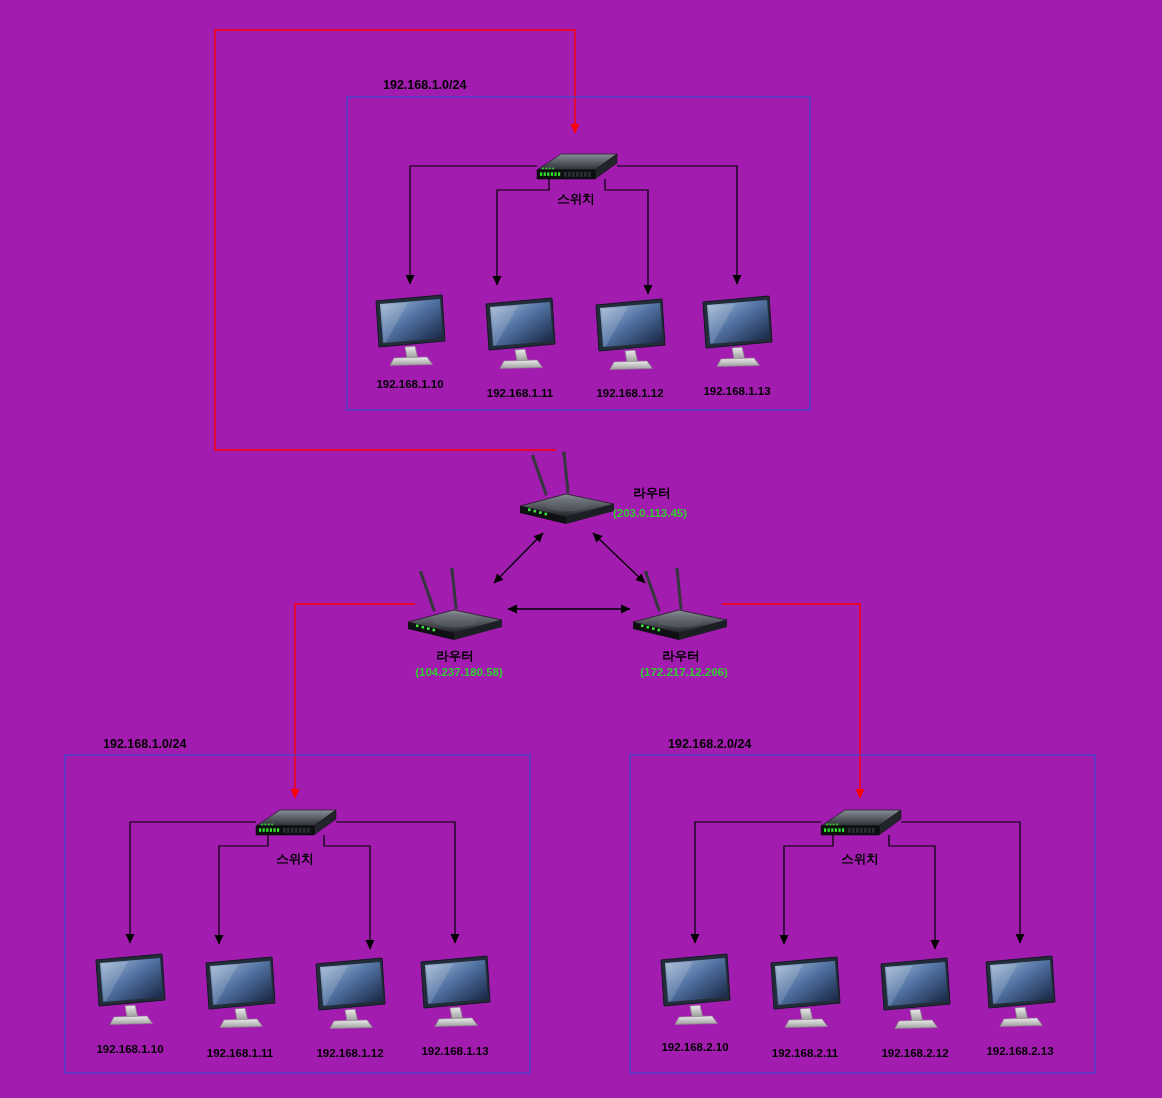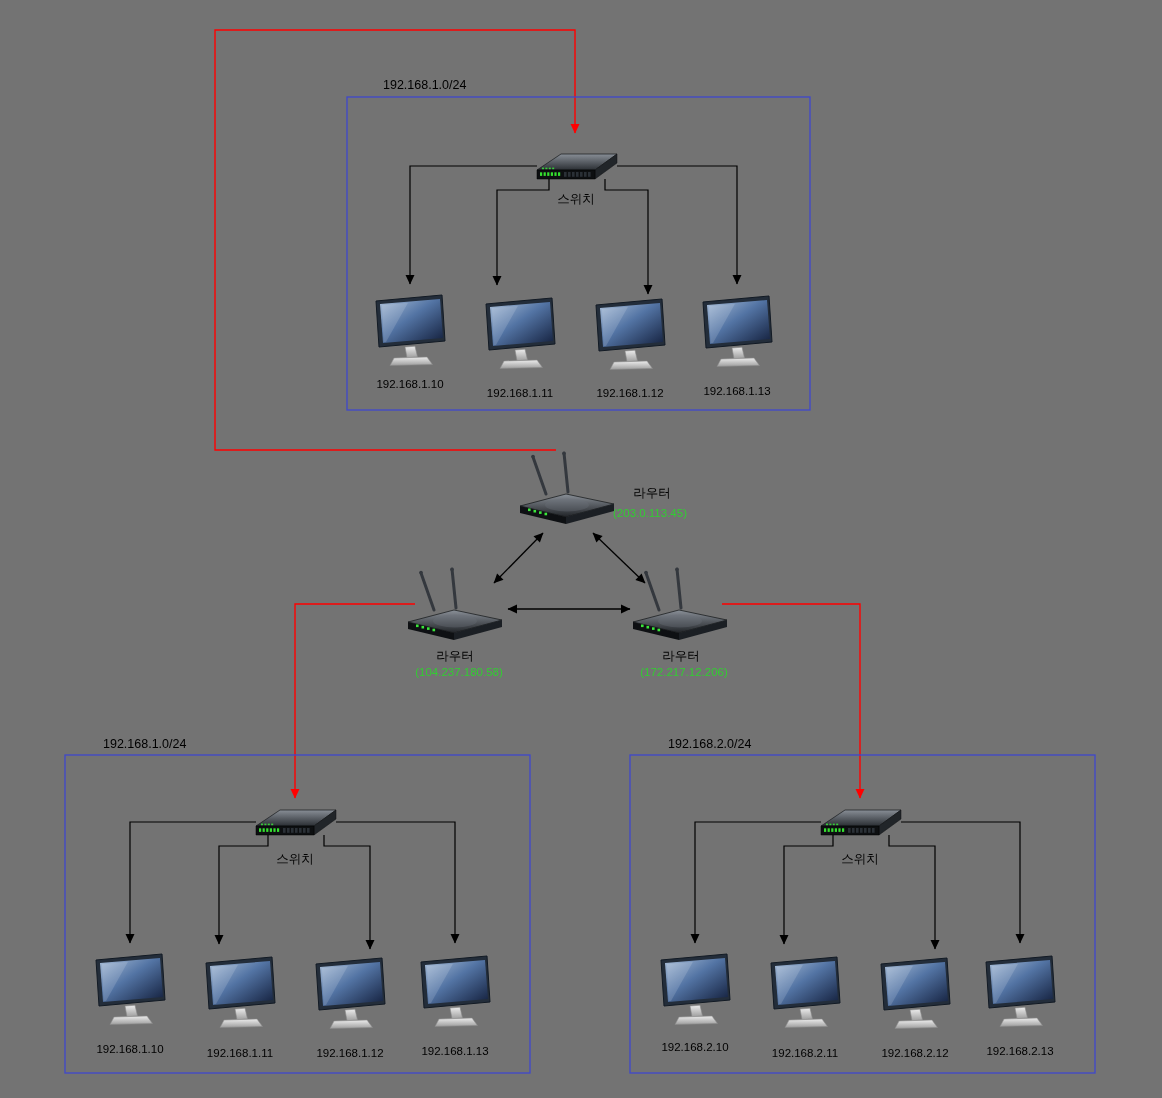--- a/index.html
+++ b/index.html
@@ -1,20 +1,20 @@
 <!DOCTYPE html>
 <html><head>
 <meta charset="utf-8">
 <style>
   * { box-sizing: border-box; }
   body { margin: 0; background: #ffffff; }
   .canvas {
-    width: 1162px; height: 1098px; background: #737373;
+    width: 1162px; height: 1098px; background: #a21caf;
     font-family: "Liberation Sans", "DejaVu Sans", sans-serif;
-    position: relative; overflow: hidden;
+    position: relative; overflow: hidden; font-weight: bold;
   }
   svg { display: block; }
   text { font-family: "Liberation Sans", "DejaVu Sans", sans-serif; fill: #000000; }
   .subnet-label { font-size: 12.5px; }
   .device-label { font-size: 12.5px; }
   .host-label  { font-size: 11.5px; }
   .ip-label    { font-size: 11.5px; fill: #33cc33; }
   .edge     { fill: none; stroke: #000000; stroke-width: 1.2; }
   .tri-edge { fill: none; stroke: #000000; stroke-width: 1.3; }
   .red-edge { fill: none; stroke: #ff0000; stroke-width: 1.4; }

